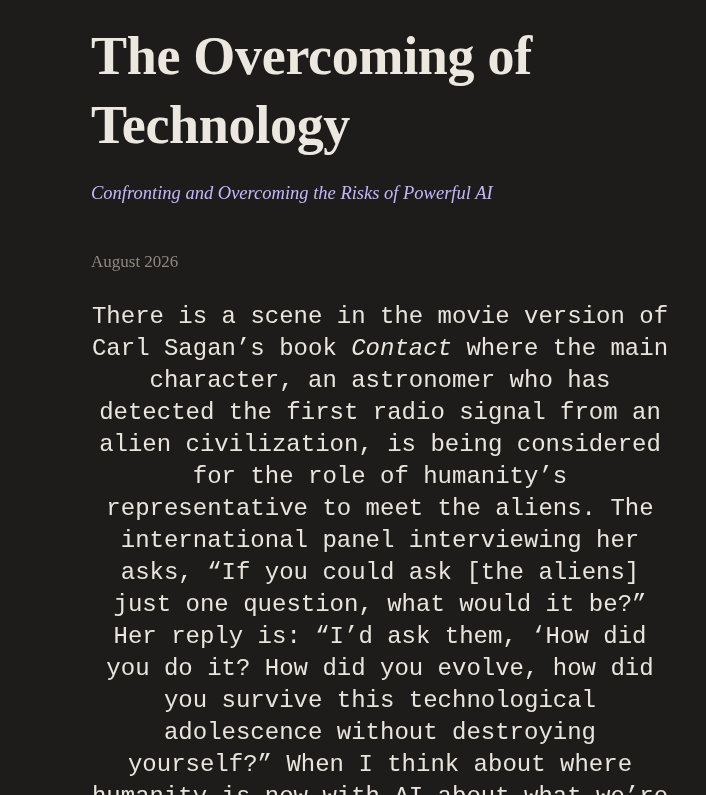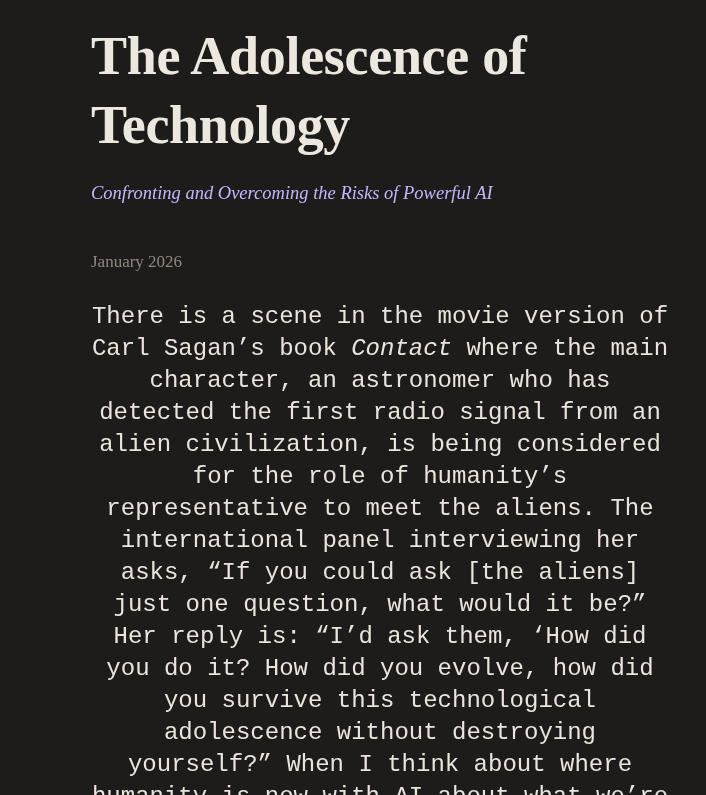--- a/index.html
+++ b/index.html
@@ -58,23 +58,23 @@
   }
   .article-body em {
     font-style: italic;
   }
 </style>
 </head>
 <body>
 
 <article class="article">
 
-  <h1 class="article-title">The Adolescence of Technology</h1>
+  <h1 class="article-title">The Overcoming of Technology</h1>
 
   <p class="article-subtitle">Confronting and Overcoming the Risks of Powerful AI</p>
 
-  <p class="article-date">January 2026</p>
+  <p class="article-date">August 2026</p>
 
   <div class="article-body">
       <p style="margin: 0px;"><span>There is a scene in the movie version of Carl Sagan’s book </span><em>Contact</em><span> where the main character, an astronomer who has detected the first radio signal from an alien civilization, is being considered for the role of humanity’s representative to meet the aliens. The international panel interviewing her asks, “If you could ask [the aliens] just one question, what would it be?” Her reply is: “I’d ask them, ‘How did you do it? How did you evolve, how did you survive this technological adolescence without destroying yourself?” When I think about where humanity is now with AI—about what we’re on the cusp of—my mind keeps going back to that scene, because the question is so apt for our current situation, and I wish we had the aliens’ answer to guide us. I believe we are entering a rite of passage, both turbulent and inevitable, which will test who we are as a species. Humanity is about to be handed almost unimaginable power, and it is deeply unclear whether our social, political, and technological systems possess the maturity to wield it.</span></p>
     </div>
 
 </article>
 
 </body></html>

